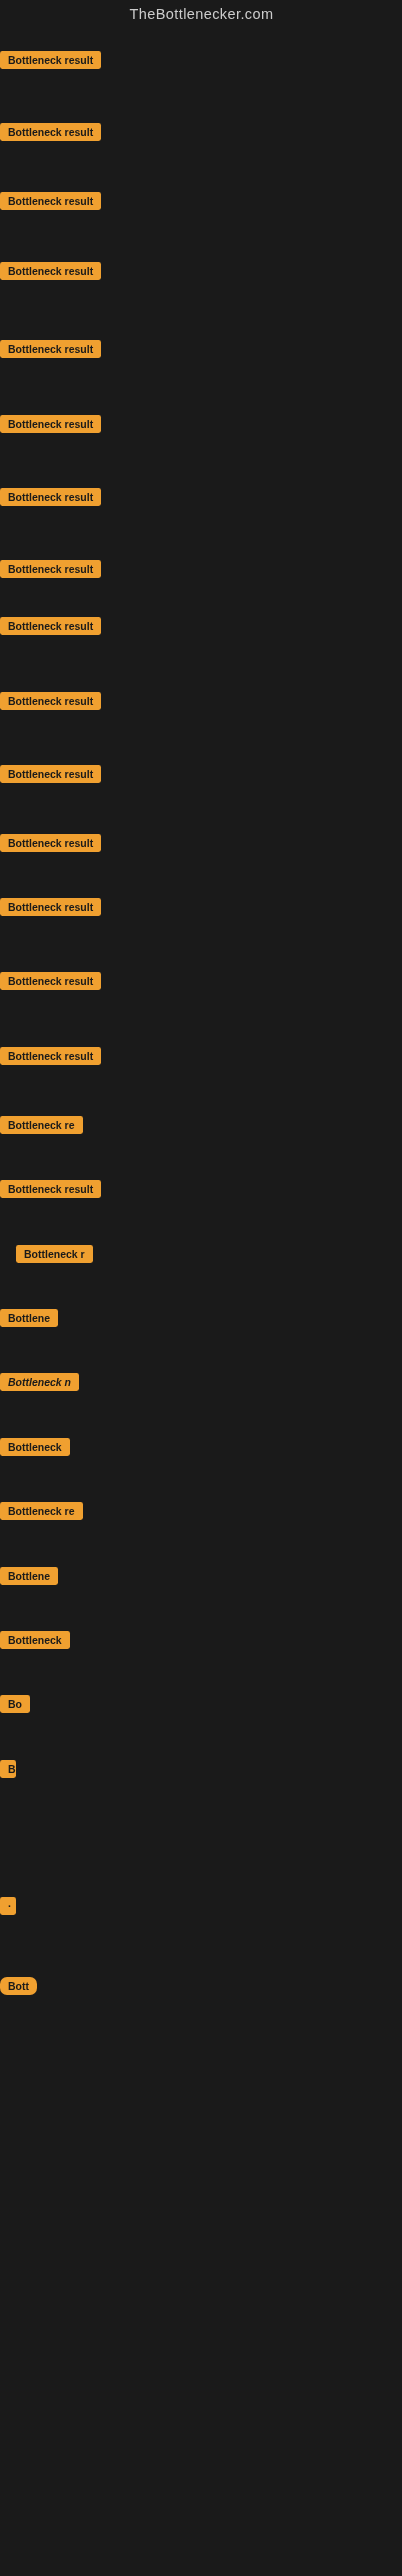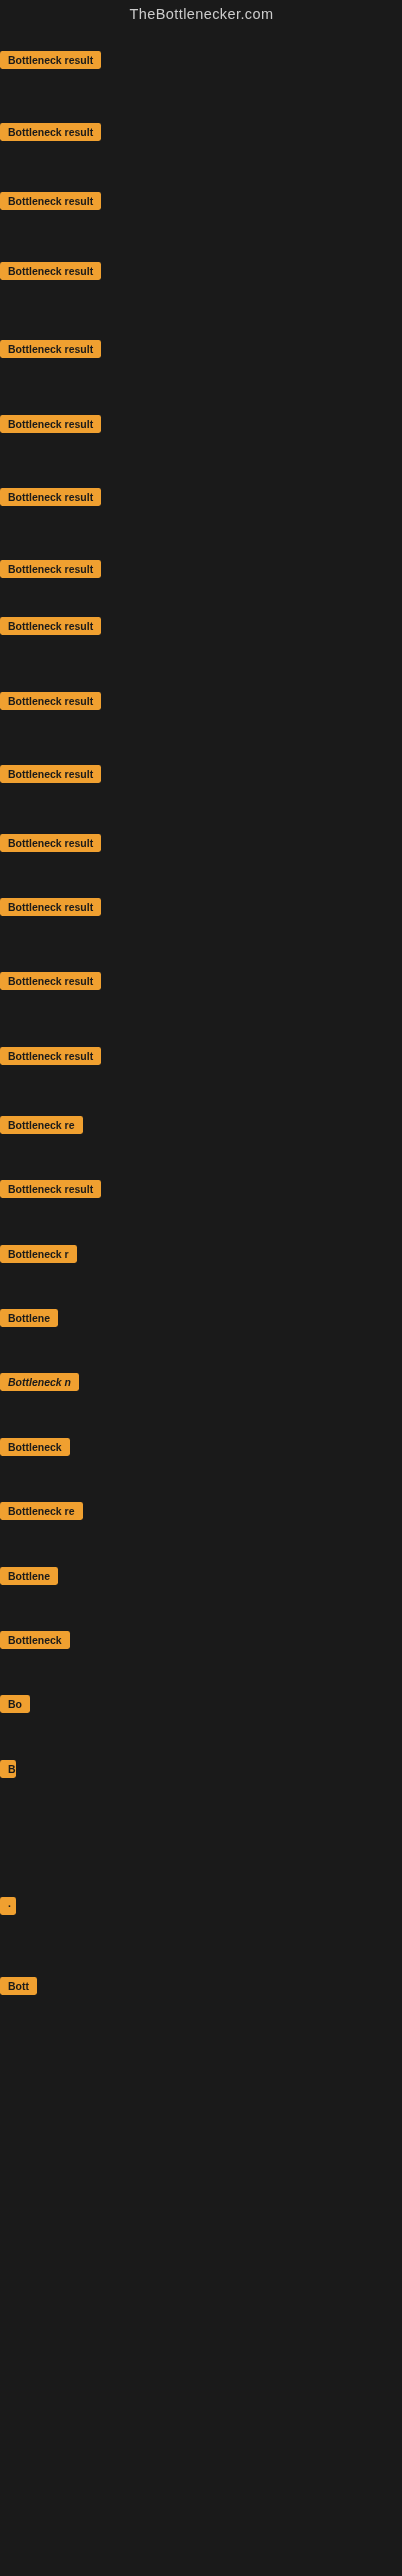--- a/index.html
+++ b/index.html
@@ -57,25 +57,25 @@
     <div class="bottleneck-item" style="top: 531px; left: 0px;"><span class="bottleneck-badge" style="max-width: 155px;">Bottleneck result</span></div>
     <div class="bottleneck-item" style="top: 588px; left: 0px;"><span class="bottleneck-badge" style="max-width: 155px;">Bottleneck result</span></div>
     <div class="bottleneck-item" style="top: 663px; left: 0px;"><span class="bottleneck-badge" style="max-width: 154px;">Bottleneck result</span></div>
     <div class="bottleneck-item" style="top: 736px; left: 0px;"><span class="bottleneck-badge" style="max-width: 154px;">Bottleneck result</span></div>
     <div class="bottleneck-item" style="top: 805px; left: 0px;"><span class="bottleneck-badge" style="max-width: 149px;">Bottleneck result</span></div>
     <div class="bottleneck-item" style="top: 869px; left: 0px;"><span class="bottleneck-badge" style="max-width: 147px;">Bottleneck result</span></div>
     <div class="bottleneck-item" style="top: 943px; left: 0px;"><span class="bottleneck-badge" style="max-width: 142px;">Bottleneck result</span></div>
     <div class="bottleneck-item" style="top: 1018px; left: 0px;"><span class="bottleneck-badge" style="max-width: 122px;">Bottleneck result</span></div>
     <div class="bottleneck-item" style="top: 1087px; left: 0px;"><span class="bottleneck-badge" style="max-width: 113px;">Bottleneck re</span></div>
     <div class="bottleneck-item" style="top: 1151px; left: 0px;"><span class="bottleneck-badge" style="max-width: 121px;">Bottleneck result</span></div>
-    <div class="bottleneck-item" style="top: 1216px; left: 0px;"><span class="bottleneck-badge" style="max-width: 97px;">Bottleneck r</span></div>
+    <div class="bottleneck-item" style="top: 1216px; left: 16px;"><span class="bottleneck-badge" style="max-width: 97px;">Bottleneck r</span></div>
     <div class="bottleneck-item" style="top: 1280px; left: 0px;"><span class="bottleneck-badge" style="max-width: 81px;">Bottlene</span></div>
     <div class="bottleneck-item" style="top: 1344px; left: 0px; font-style: italic;"><span class="bottleneck-badge" style="max-width: 93px;">Bottleneck n</span></div>
     <div class="bottleneck-item" style="top: 1409px; left: 0px;"><span class="bottleneck-badge" style="max-width: 85px;">Bottleneck</span></div>
     <div class="bottleneck-item" style="top: 1473px; left: 0px;"><span class="bottleneck-badge" style="max-width: 101px;">Bottleneck re</span></div>
     <div class="bottleneck-item" style="top: 1538px; left: 0px;"><span class="bottleneck-badge" style="max-width: 72px;">Bottlene</span></div>
     <div class="bottleneck-item" style="top: 1602px; left: 0px;"><span class="bottleneck-badge" style="max-width: 76px;">Bottleneck</span></div>
     <div class="bottleneck-item" style="top: 1666px; left: 0px;"><span class="bottleneck-badge" style="max-width: 40px;">Bo</span></div>
     <div class="bottleneck-item" style="top: 1731px; left: 0px;"><span class="bottleneck-badge" style="max-width: 16px;">B</span></div>
     <div class="bottleneck-item" style="top: 1868px; left: 0px;"><span class="bottleneck-badge" style="max-width: 11.3px;">·</span></div>
-    <div class="bottleneck-item" style="top: 1948px; left: 0px;"><span class="bottleneck-badge" style="max-width: 48px;">Bott</span></div>
+    <div class="bottleneck-item" style="top: 1948px; left: 0px;"><span class="bottleneck-badge" style="max-width: 48px; border-radius: 7px;">Bott</span></div>
   </div>
 
 
 </body></html>

